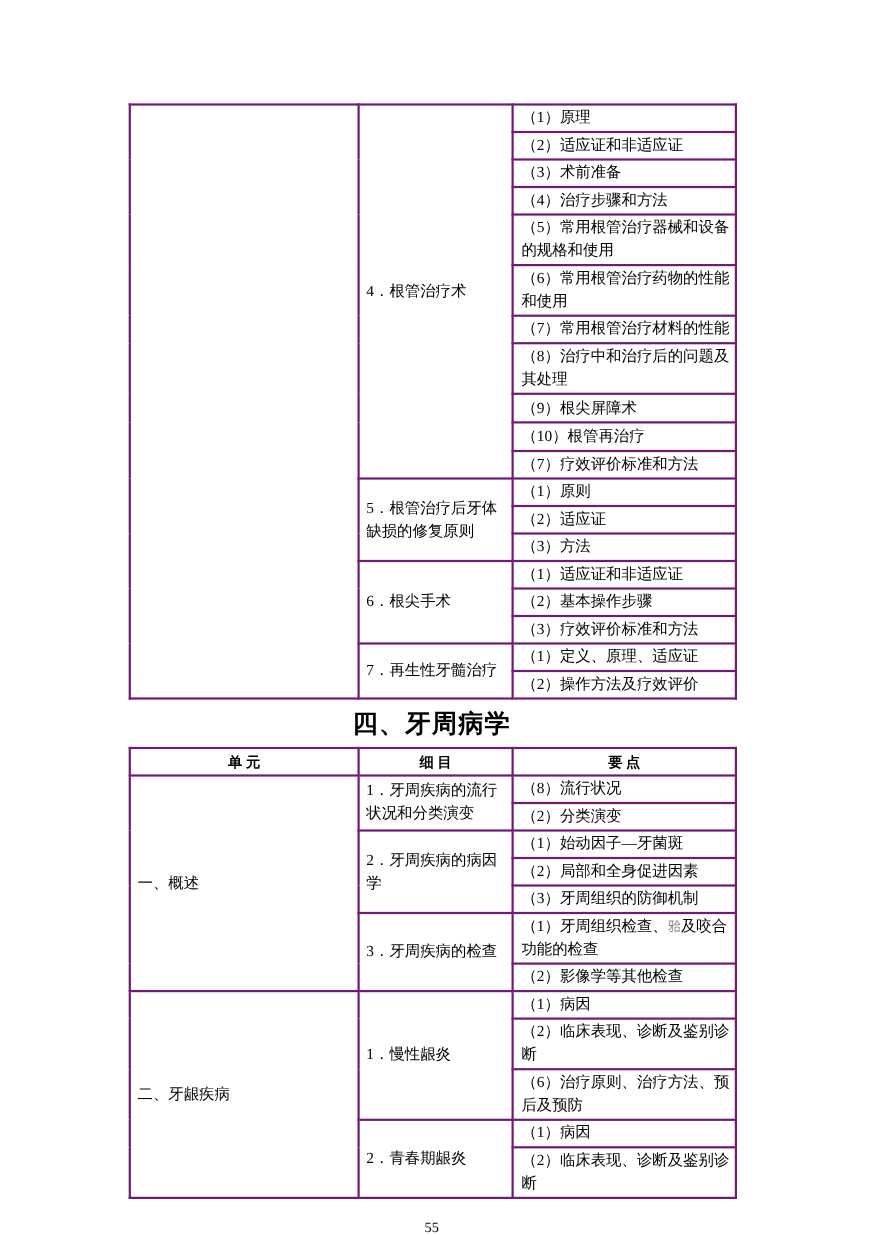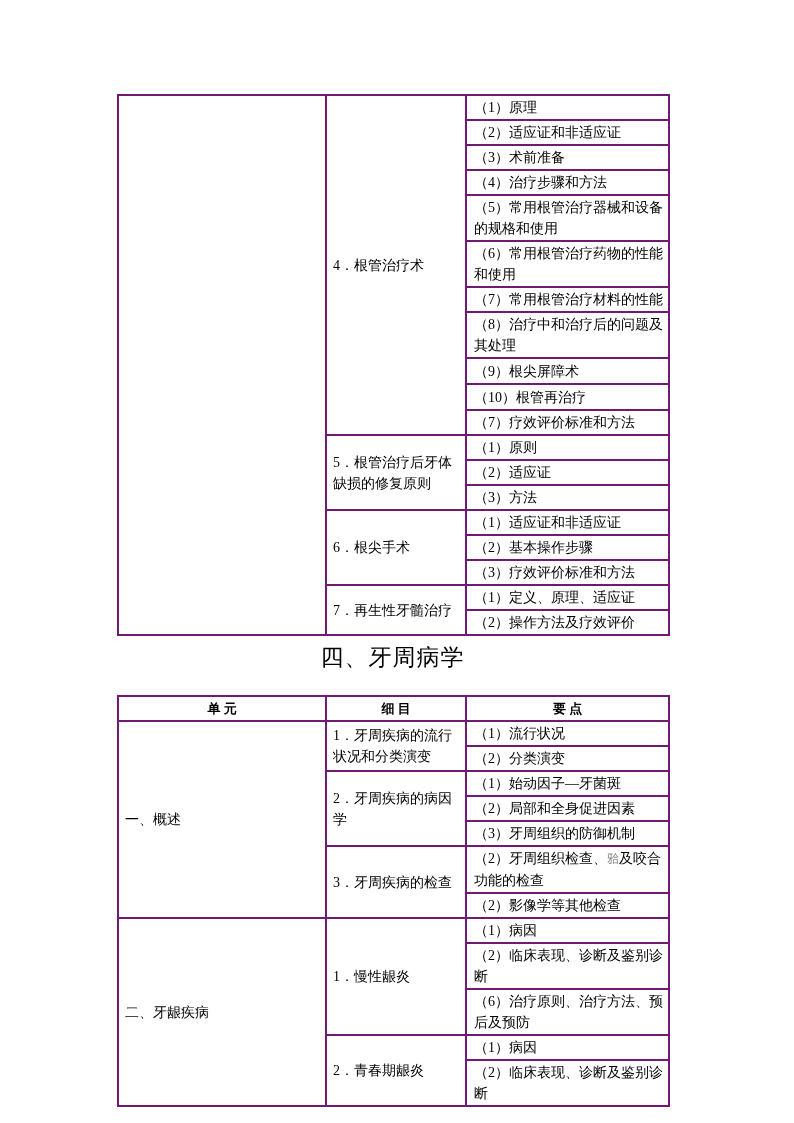--- a/index.html
+++ b/index.html
@@ -41,23 +41,23 @@
     padding: 1px 2px;
   }
   td.unit  { padding: 1px 4px 1px 6px; text-align: left; margin-left: 20px; }
   td.item  { padding: 1px 4px 1px 6px; text-align: left; }
   td.point { padding: 1px 4px 1px 7px; text-align: left; height: 22px; }
   .t2 td.point { height: 24px; }
   .section-heading {
     width: 551px;
     text-align: center;
     font-size: 23px;
-    font-weight: normal;
+    font-weight: bold;
     line-height: 27px;
-    margin: 8px 0 24px 0;
+    margin: 8px 0 8px 0;
     letter-spacing: 1px;
   }
   .page-number {
     width: 551px;
     text-align: center;
     font-size: 13px;
     margin-top: 18px;
   }
   .he-char {
     color: #8c8c8c;
@@ -156,40 +156,40 @@
       <tbody>
         <tr>
           <th>单 元</th>
           <th>细 目</th>
           <th>要 点</th>
         </tr>
 
         <tr>
           <td class="unit" rowspan="7">一、概述</td>
           <td class="item" rowspan="2">1．牙周疾病的流行状况和分类演变</td>
-          <td class="point">（1）流行状况</td>
+          <td class="point">（8）流行状况</td>
         </tr>
         <tr>
             <td class="point">（2）分类演变</td>
           </tr>
 
         <tr>
           <td class="item" rowspan="3">2．牙周疾病的病因学</td>
           <td class="point">（1）始动因子—牙菌斑</td>
         </tr>
         <tr>
             <td class="point">（2）局部和全身促进因素</td>
           </tr>
         <tr>
             <td class="point">（3）牙周组织的防御机制</td>
           </tr>
 
         <tr>
           <td class="item" rowspan="2">3．牙周疾病的检查</td>
-          <td class="point"><span>（2）牙周组织检查、</span><span class="he-char">𬌗</span><span>及咬合功能的检查</span></td>
+          <td class="point"><span>（1）牙周组织检查、</span><span class="he-char">𬌗</span><span>及咬合功能的检查</span></td>
         </tr>
         <tr>
             <td class="point">（2）影像学等其他检查</td>
           </tr>
 
         <tr>
           <td class="unit" rowspan="5">二、牙龈疾病</td>
           <td class="item" rowspan="3">1．慢性龈炎</td>
           <td class="point">（1）病因</td>
         </tr>

